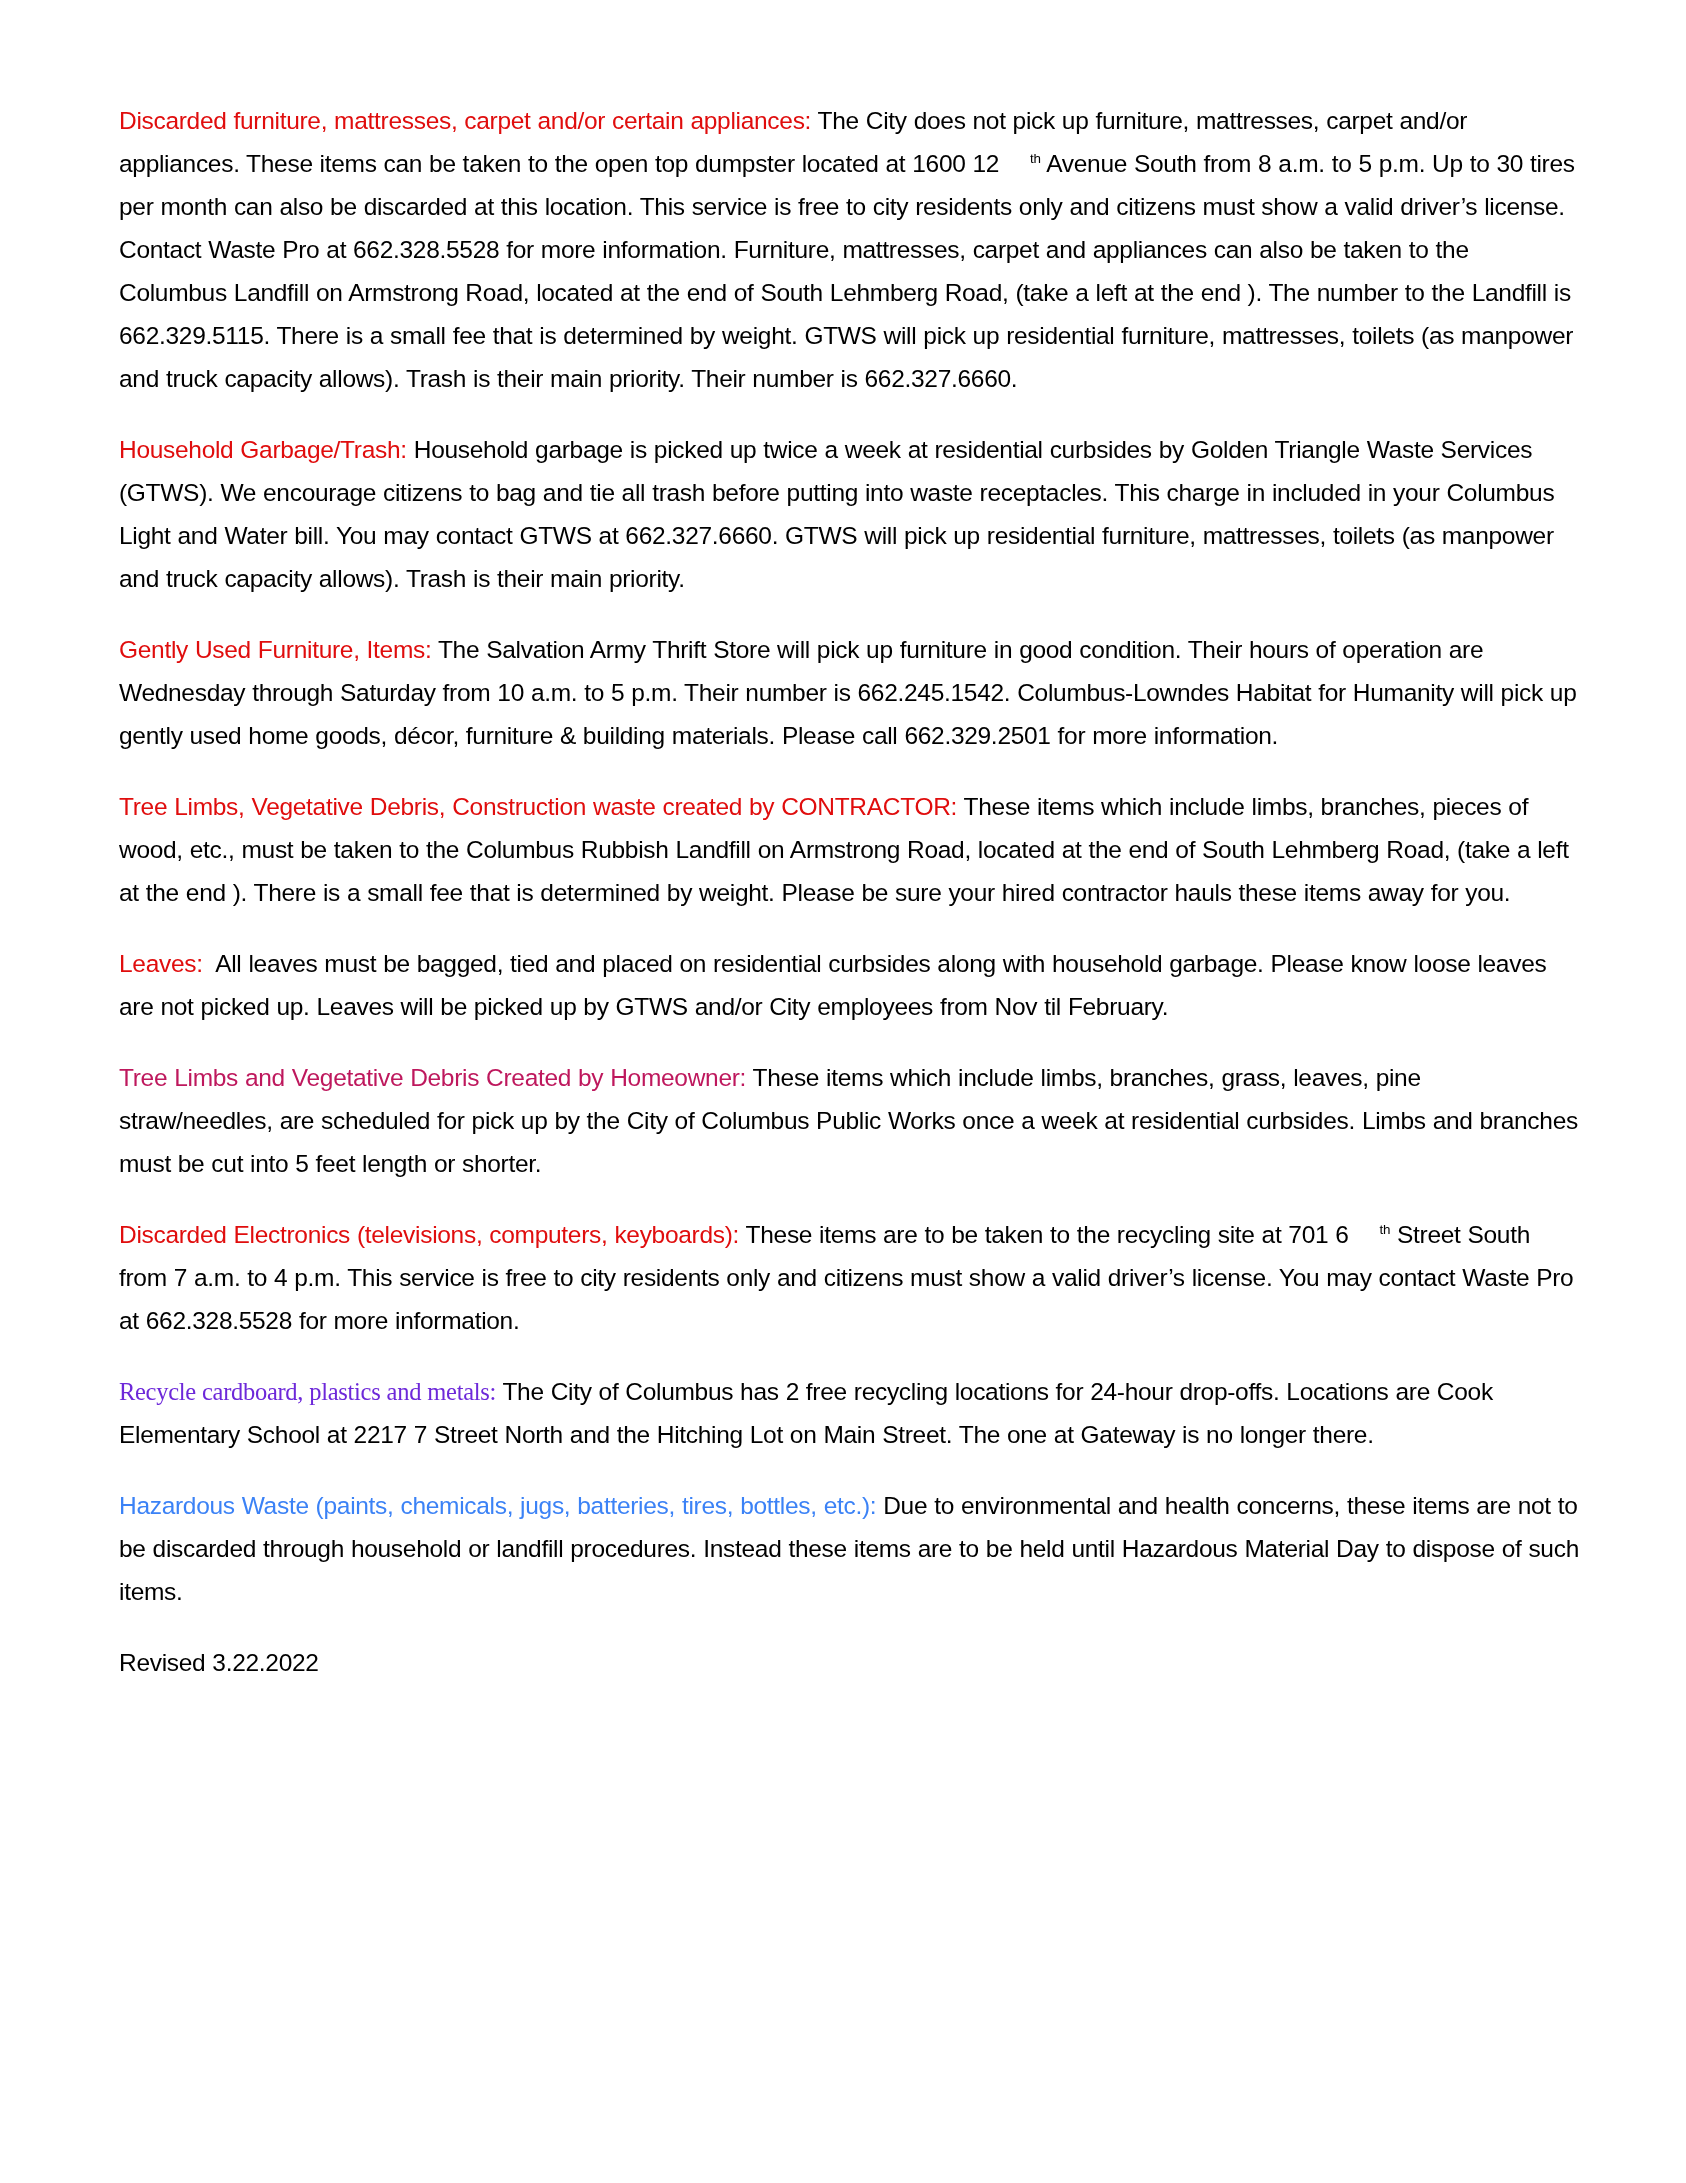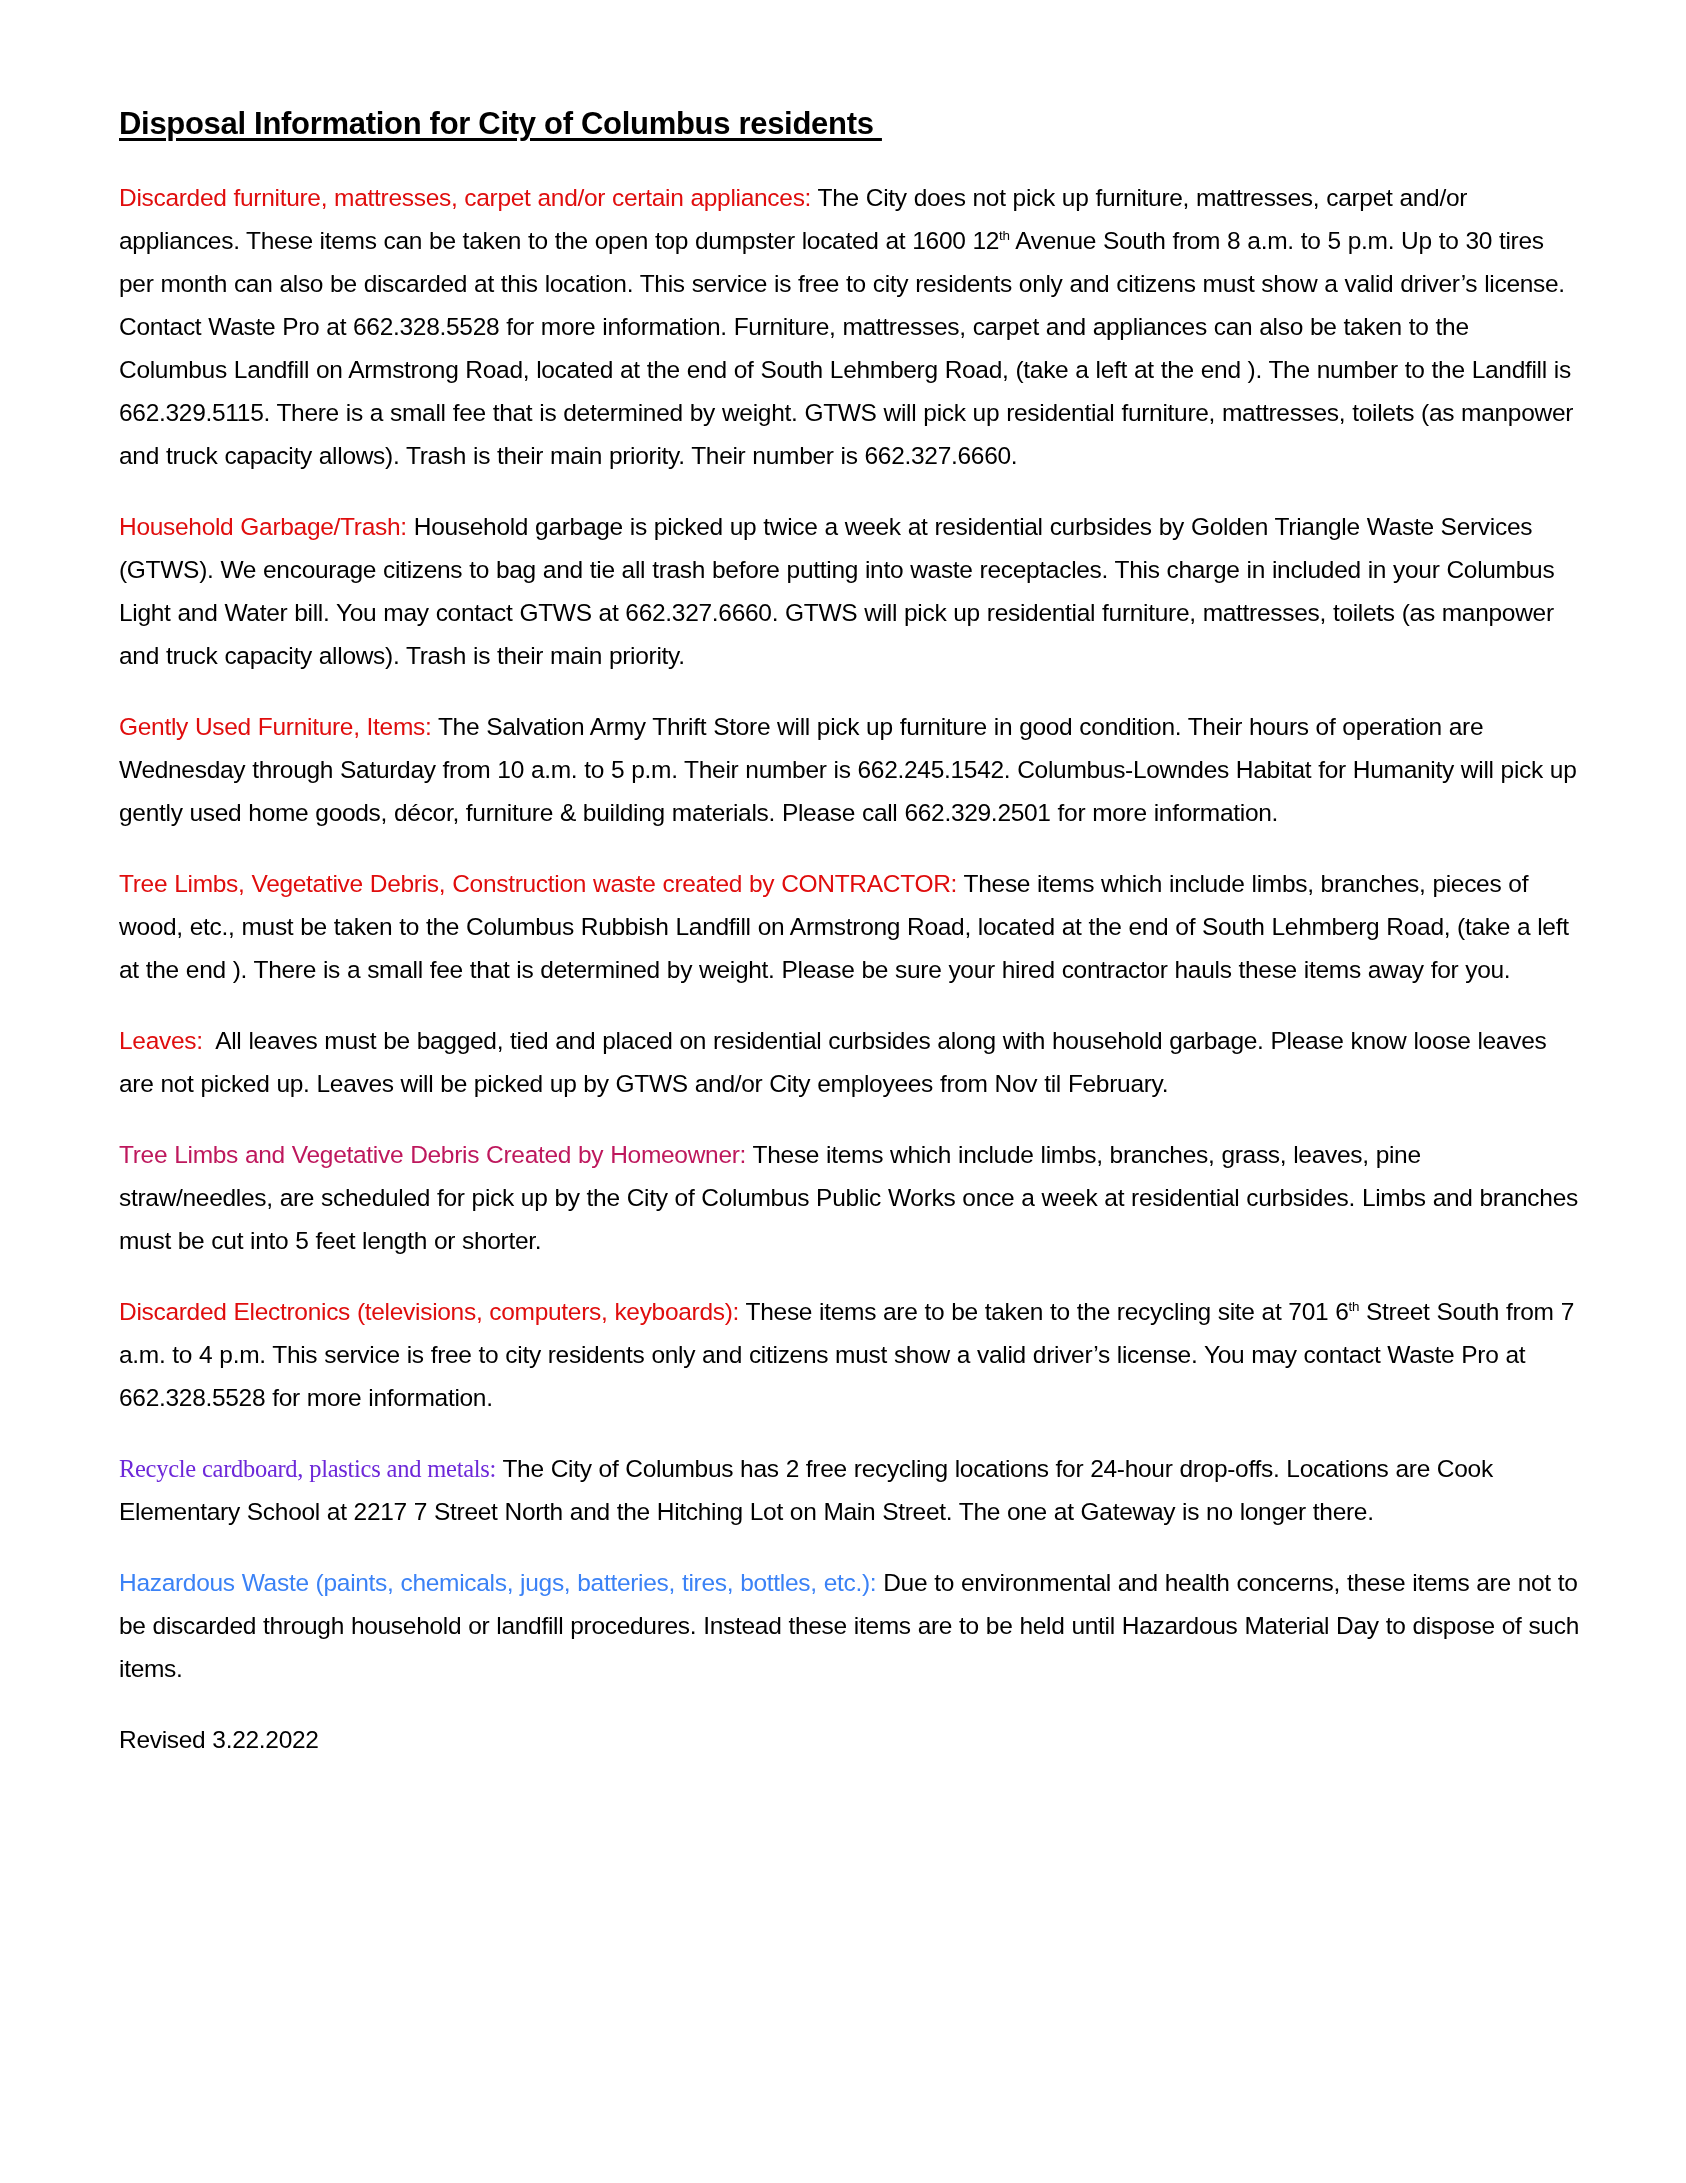--- a/index.html
+++ b/index.html
@@ -43,27 +43,27 @@
       color: #e00d0d;
     }
     .label-strong {
       color: #e00d0d;
       font-weight: normal;
     }
     sup {
       font-size: 13.4px;
       line-height: 0;
       vertical-align: 9.2px;
+      margin-left: 31px;
     }
   </style>
 </head>
 <body>
 
 <div class="page">
-  <h1 class="title">Disposal Information for City of Columbus residents </h1>
 
   <p class="para"><span class="label" style="color: rgb(224, 13, 13);">Discarded furniture, mattresses, carpet and/or certain appliances:</span><span> The City does not pick up furniture, mattresses, carpet and/or appliances.  These items can be taken to the open top dumpster located at 1600 12</span><sup>th</sup><span> Avenue South from  8 a.m. to 5 p.m. Up to 30 tires per month can also be discarded at this location. This service is free to city residents only and citizens must show a valid driver’s license. Contact Waste Pro at 662.328.5528 for more information.  Furniture, mattresses, carpet and appliances can also be taken to the Columbus  Landfill on Armstrong Road, located at the end of South Lehmberg Road, (take a left at the end ).  The number to the Landfill is 662.329.5115. There is a small fee that is determined by weight. GTWS will pick up residential furniture, mattresses, toilets (as manpower and truck capacity allows). Trash is their main priority. Their number is 662.327.6660.</span></p>
 
   <p class="para"><span class="label" style="color: rgb(224, 13, 13);">Household Garbage/Trash:</span><span> Household garbage is picked up twice a week at residential curbsides by Golden Triangle Waste Services (GTWS). We encourage citizens to bag and tie all trash before putting into waste receptacles. This charge in included in your Columbus Light and Water bill. You may contact GTWS at 662.327.6660. GTWS will pick up residential  furniture, mattresses, toilets (as manpower and truck capacity allows). Trash is their main priority.</span></p>
 
   <p class="para"><span class="label" style="color: rgb(224, 13, 13);">Gently Used Furniture, Items:</span><span> The Salvation Army Thrift Store will pick up furniture in good condition. Their hours of operation are Wednesday through Saturday from 10 a.m. to 5 p.m. Their number is 662.245.1542. Columbus-Lowndes Habitat for Humanity will pick up gently used home goods, décor, furniture &amp; building materials. Please call 662.329.2501 for more information.</span></p>
 
   <p class="para"><span class="label" style="color: rgb(224, 13, 13);">Tree Limbs, Vegetative Debris, Construction waste created by </span><span class="label-strong" style="color: rgb(224, 13, 13);">CONTRACTOR</span><span class="label" style="color: rgb(224, 13, 13);">:</span><span> These items which include limbs, branches, pieces of wood, etc., must be taken to the Columbus Rubbish Landfill on Armstrong Road, located at the end of South Lehmberg Road, (take a left at the end ). There is a small fee that is determined by weight. Please be sure your hired contractor hauls these items away for you.</span></p>
 
   <p class="para"><span class="label" style="color: rgb(224, 13, 13);">Leaves:</span><span style="white-space: pre-wrap;">  All leaves must be bagged, tied and placed on residential curbsides along with household garbage. Please know loose leaves are not picked up. Leaves will be picked up by GTWS and/or City employees from Nov til February.</span></p>

